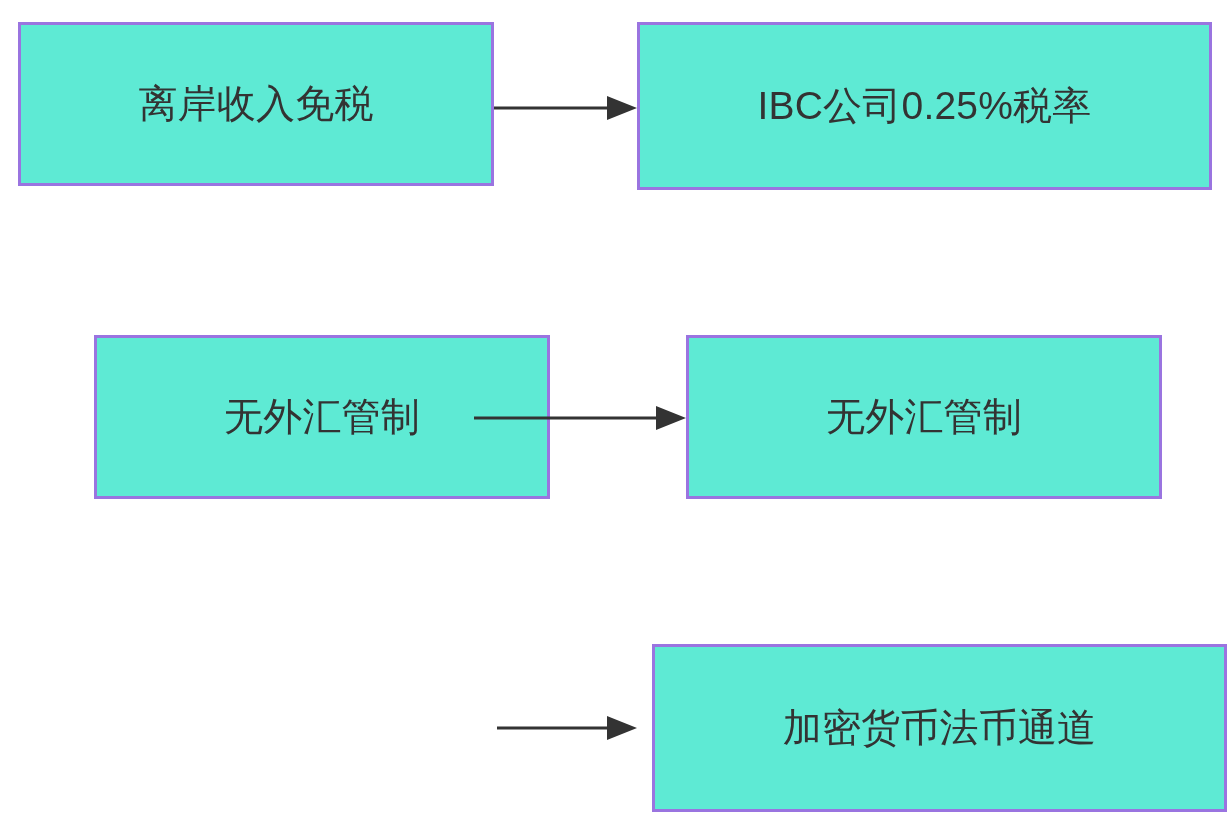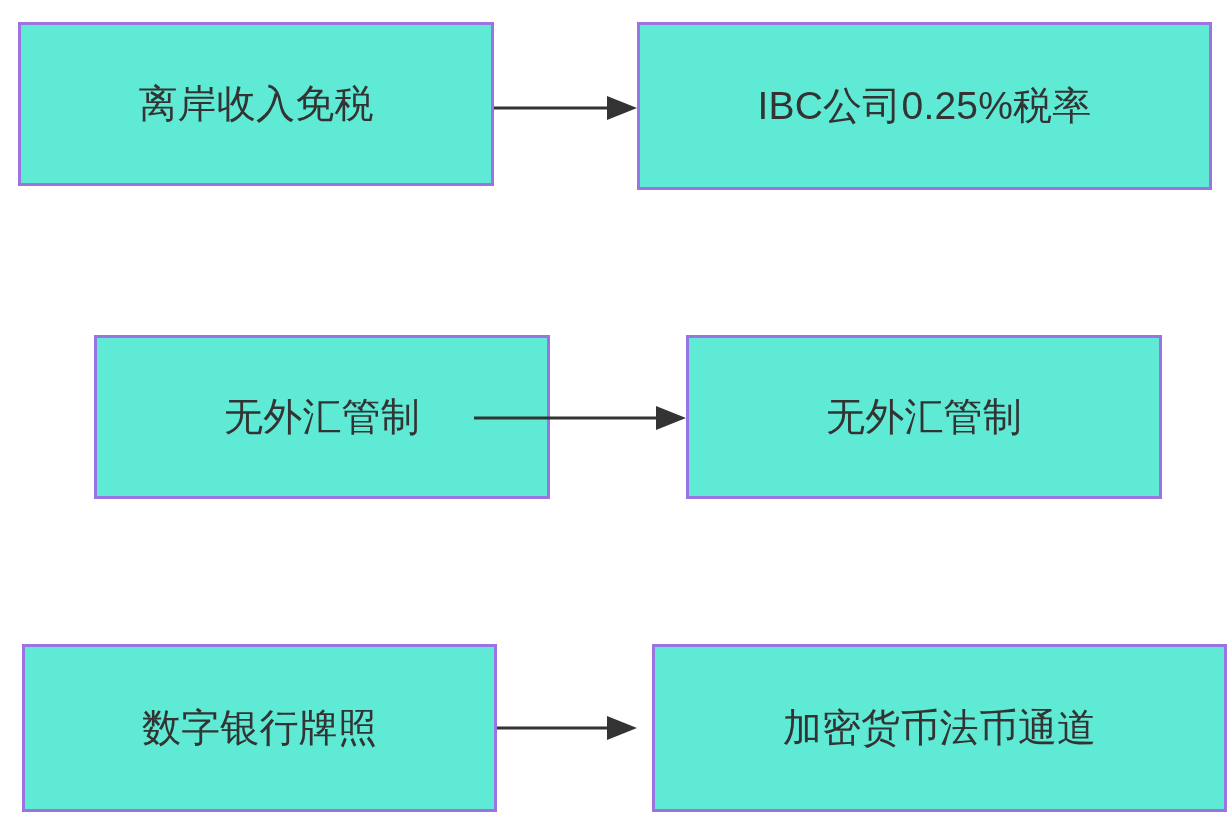--- a/index.html
+++ b/index.html
@@ -87,23 +87,20 @@
 
   <div class="node" id="node-free-capital-flow">
     <span class="node-label">无外汇管制</span>
   </div>
 
   <svg class="edge" id="edge-2" viewBox="0 0 214 40">
     <line class="edge-line" x1="0" y1="20" x2="184" y2="20"></line>
     <polygon class="edge-head" points="182,8 212,20 182,32"></polygon>
   </svg>
 
-  <div class="node" id="node-digital-bank-licence">
-    <span class="node-label">数字银行牌照</span>
-  </div>
 
   <div class="node" id="node-crypto-fiat-channel">
     <span class="node-label">加密货币法币通道</span>
   </div>
 
   <svg class="edge" id="edge-3" viewBox="0 0 142 40">
     <line class="edge-line" x1="0" y1="20" x2="112" y2="20"></line>
     <polygon class="edge-head" points="110,8 140,20 110,32"></polygon>
   </svg>
 

